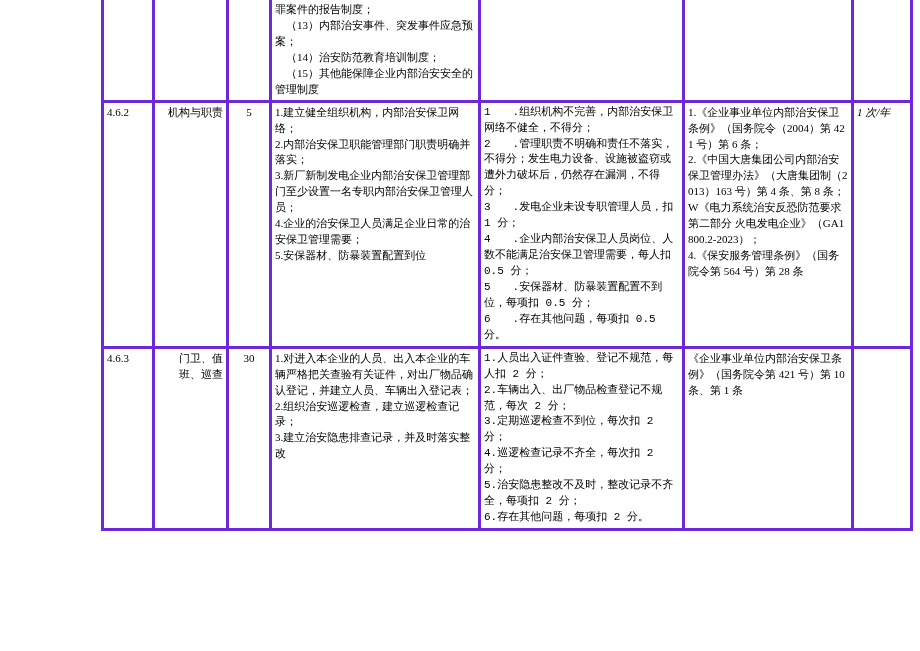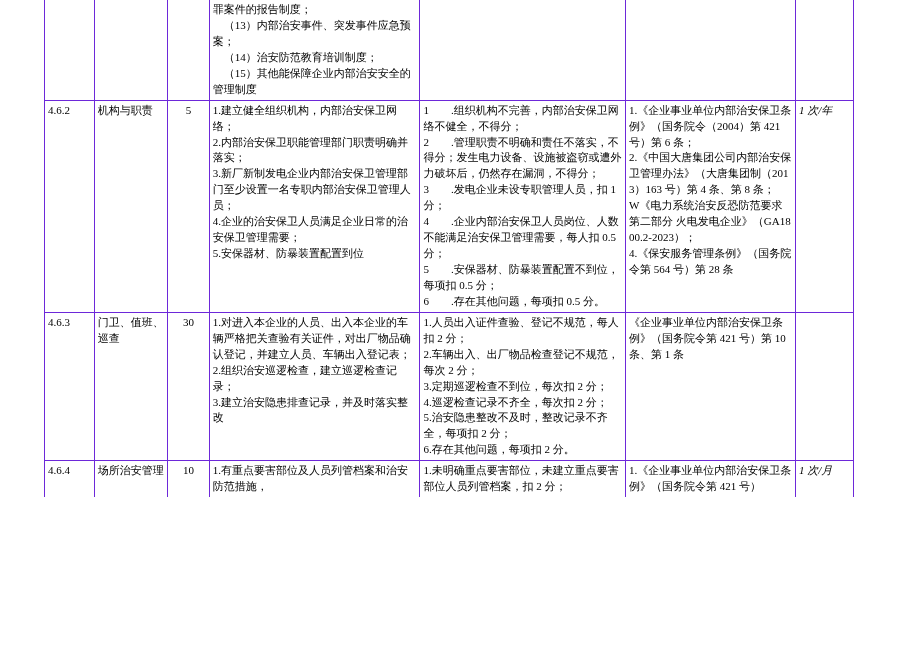--- a/index.html
+++ b/index.html
@@ -9,36 +9,36 @@
     font-family: "SimSun", "宋体", serif;
     font-size: 11px;
     color: #000;
     width: 920px;
     height: 651px;
     overflow: hidden;
   }
   table {
     border-collapse: collapse;
     width: 810px;
-    margin-left: 44px;
+    margin-left: 101px;
     margin-top: 0;
     table-layout: fixed;
   }
   td {
-    border: 1px solid #6d28d9;
+    border: 3px solid #6d28d9;
     vertical-align: top;
     padding: 2px 3px;
     line-height: 1.45;
     word-break: break-all;
   }
   .col1 { width: 42px; }
-  .col2 { width: 65px; text-align: left; }
+  .col2 { width: 65px; text-align: right; }
   .col3 { width: 34px; text-align: center; }
   .col4 { width: 200px; }
-  .col5 { width: 195px; }
+  .col5 { width: 195px; font-family: Liberation Mono, monospace; }
   .col6 { width: 160px; }
   .col7 { width: 50px; font-style: italic; }
   .pre { white-space: pre-wrap; }
   .first-row td { border-top: none; }
 </style>
 </head>
 <body>
 
 <table>
   <tbody>
@@ -84,23 +84,14 @@
 3.建立治安隐患排查记录，并及时落实整改</td>
     <td class="col5 pre">1.人员出入证件查验、登记不规范，每人扣 2 分；
 2.车辆出入、出厂物品检查登记不规范，每次 2 分；
 3.定期巡逻检查不到位，每次扣 2 分；
 4.巡逻检查记录不齐全，每次扣 2 分；
 5.治安隐患整改不及时，整改记录不齐全，每项扣 2 分；
 6.存在其他问题，每项扣 2 分。</td>
     <td class="col6 pre">《企业事业单位内部治安保卫条例》（国务院令第 421 号）第 10 条、第 1 条</td>
     <td class="col7"></td>
   </tr>
-  <tr style="border-bottom:none">
-    <td class="col1" style="border-bottom:none">4.6.4</td>
-    <td class="col2" style="border-bottom:none">场所治安管理</td>
-    <td class="col3" style="border-bottom:none">10</td>
-    <td class="col4 pre" style="border-bottom:none">1.有重点要害部位及人员列管档案和治安防范措施，</td>
-    <td class="col5 pre" style="border-bottom:none">1.未明确重点要害部位，未建立重点要害部位人员列管档案，扣 2 分；</td>
-    <td class="col6 pre" style="border-bottom:none">1.《企业事业单位内部治安保卫条例》（国务院令第 421 号）</td>
-    <td class="col7" style="border-bottom:none">1 次/月</td>
-  </tr>
 </tbody>
   </table>
 
 </body></html>

